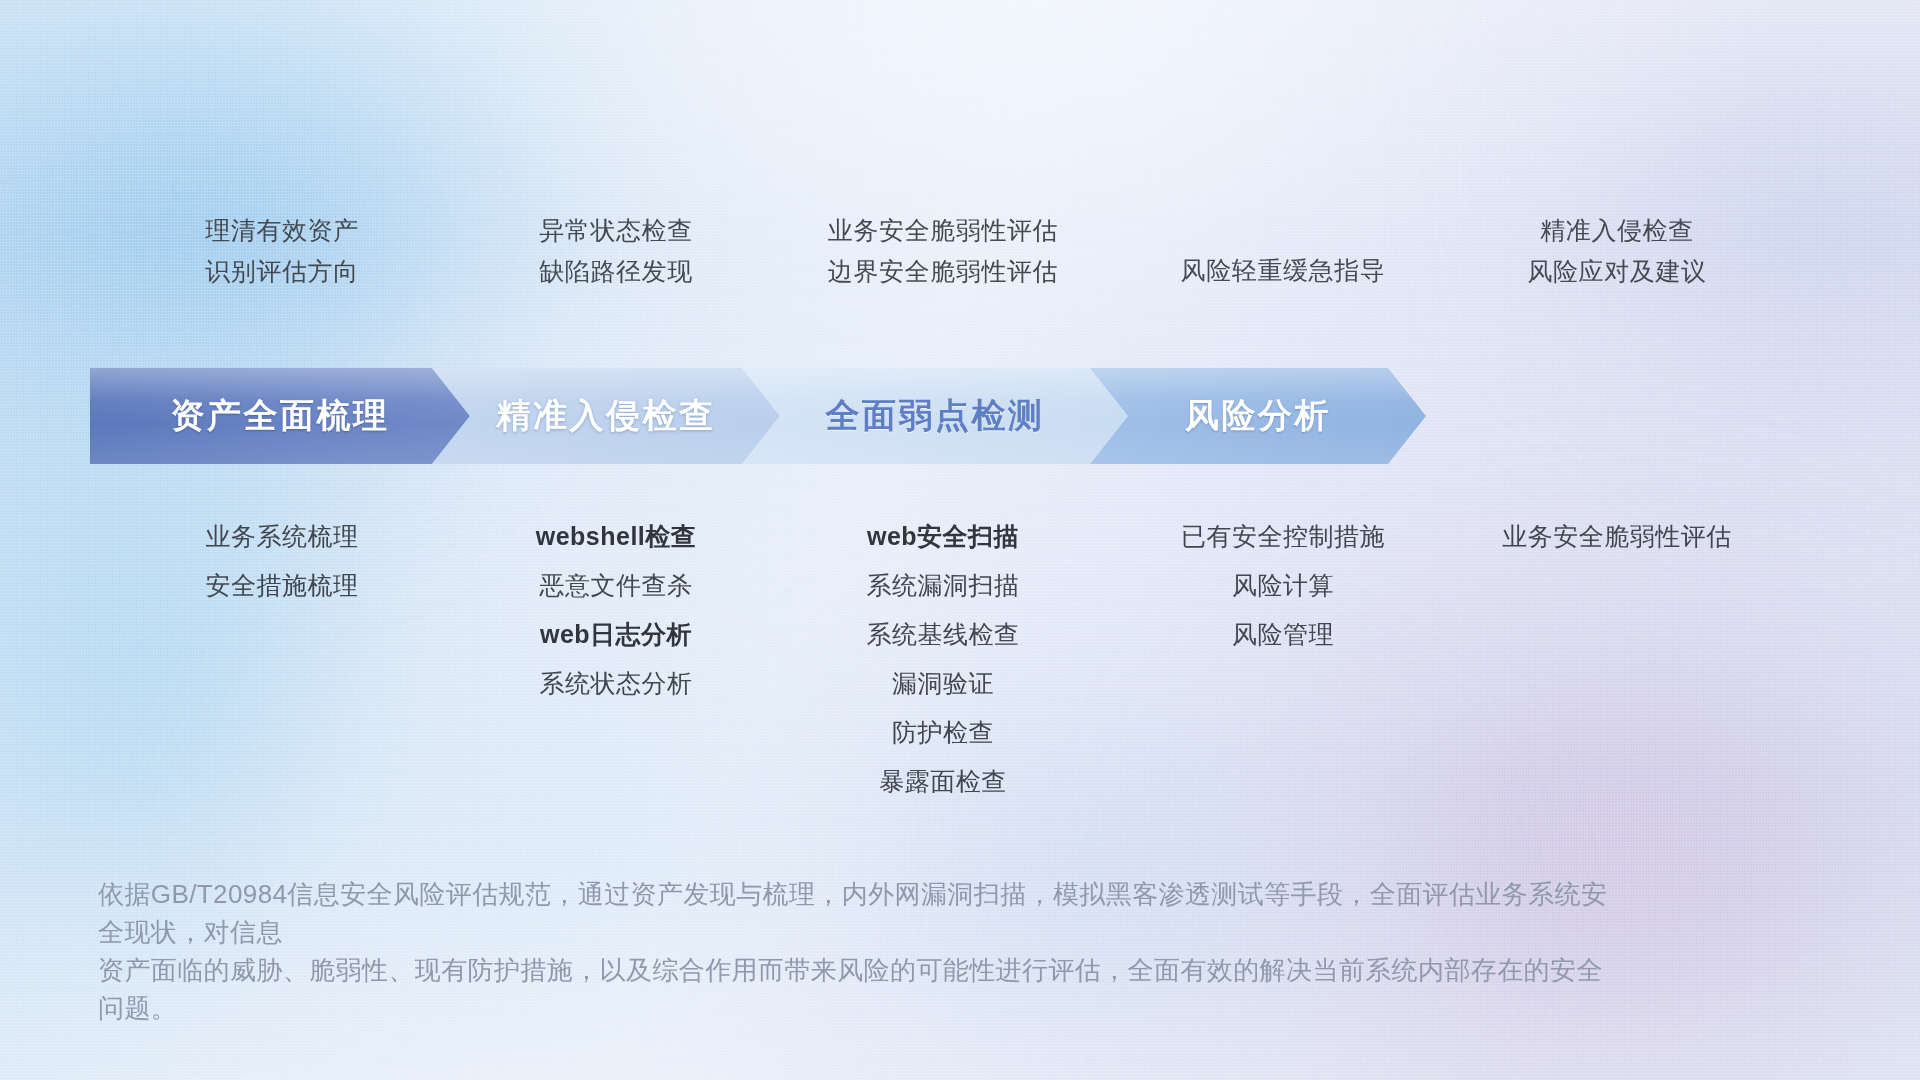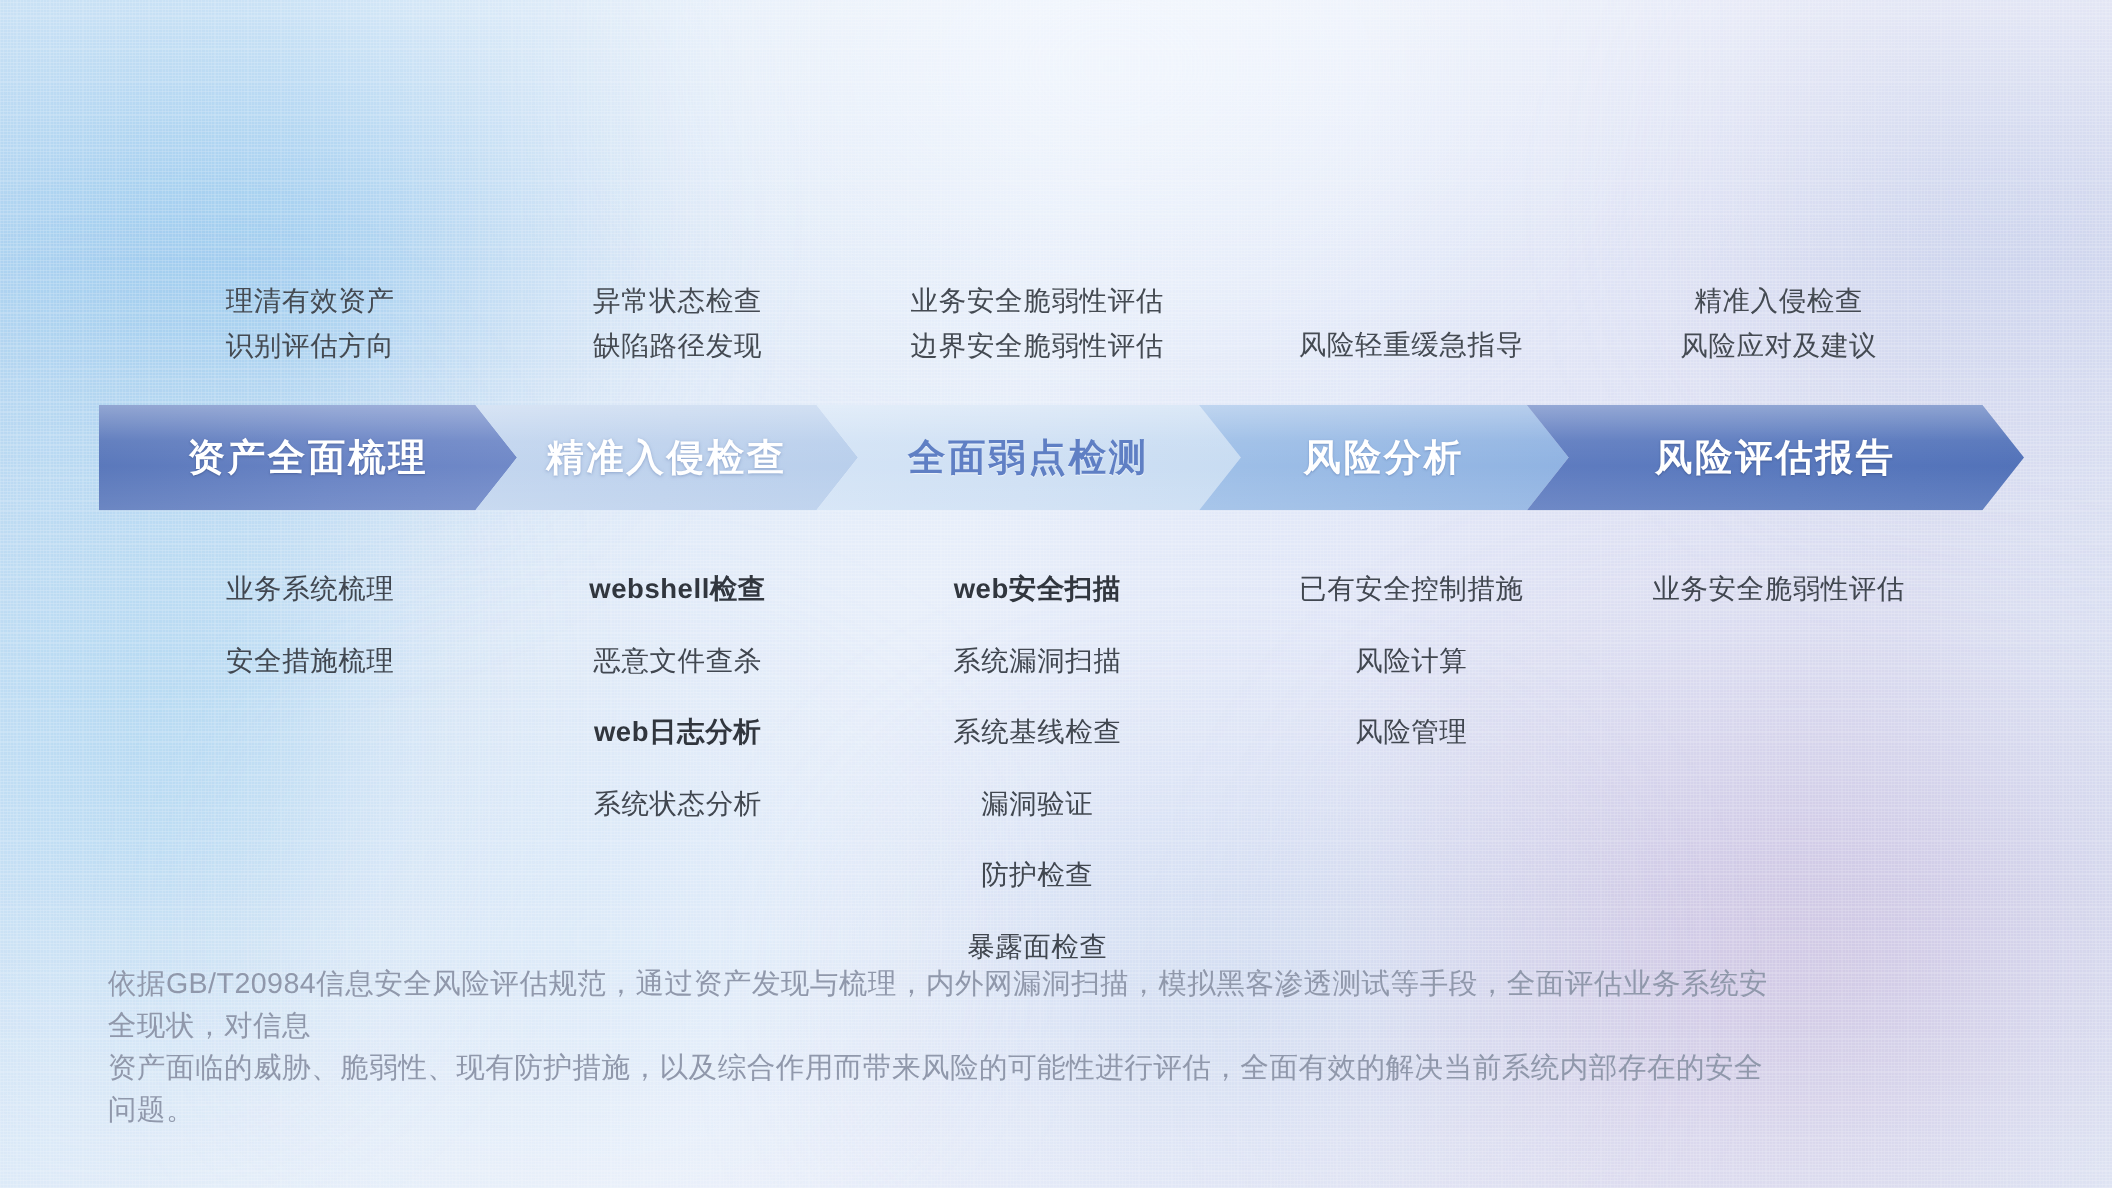--- a/index.html
+++ b/index.html
@@ -58,21 +58,21 @@
 
   
   .cols{
     position:absolute; left:96px; right:60px;
     display:grid;
     grid-template-columns:372px 296px 358px 322px 346px;
     column-gap:0;
   }
 
   
-  .top-row{ top:218px; align-items:flex-start;margin-top:44px; }
+  .top-row{ top:218px; align-items:flex-start; }
   .top-cell{ display:flex; flex-direction:column; align-items:center; gap:16px; }
   .top-cell.mid{ justify-content:center; padding-top:40px; }
   .cap{
     font-size:25px; color:#444a52; letter-spacing:.6px;
     font-weight:400; white-space:nowrap; line-height:1;
   }
 
   
   .banner{ position:absolute; left:90px; top:368px; width:1750px; height:96px; }
   .chev{
@@ -111,21 +111,21 @@
   #chev3{ left:1000px; width:336px;
     background:linear-gradient(100deg,#9fc0e8 0%,#96b8e4 55%,#90b3e2 100%); }
   #chev3 .lbl{ color:#ffffff; text-shadow:0 1px 2px rgba(70,100,155,.45); }
 
   #chev4{ left:1298px; width:452px;
     background:linear-gradient(100deg,#5f7cc0 0%,#5878bd 55%,#5272b9 100%); }
   #chev4 .lbl{ color:#ffffff; text-shadow:0 1px 2px rgba(35,55,105,.45); }
 
   
   .bottom-row{ top:512px; align-items:flex-start; }
-  .list-cell{ display:flex; flex-direction:column; align-items:center; gap:16px; }
+  .list-cell{ display:flex; flex-direction:column; align-items:center; gap:0; }
   .item{
     font-size:25px; color:#414750; line-height:49px;
     white-space:nowrap; letter-spacing:.5px;
   }
   .item.bold{ font-weight:bold; color:#31363e; }
 
   
   .footer{
     position:absolute; left:98px; top:875px; width:1520px;
     font-size:26px; line-height:38px; color:#9098ab; letter-spacing:.4px;
@@ -189,24 +189,20 @@
     <div class="chev notch" id="chev2">
       <span class="gloss"></span>
       <span class="lbl">全面弱点检测</span>
     </div>
 
     <div class="chev notch" id="chev3">
       <span class="gloss"></span>
       <span class="lbl">风险分析</span>
     </div>
 
-    <div class="chev notch" id="chev4">
-      <span class="gloss"></span>
-      <span class="lbl">风险评估报告</span>
-    </div>
   </div>
 
   <div class="cols bottom-row">
 
     <div class="list-cell">
       <div class="item">业务系统梳理</div>
       <div class="item">安全措施梳理</div>
     </div>
 
     <div class="list-cell">

